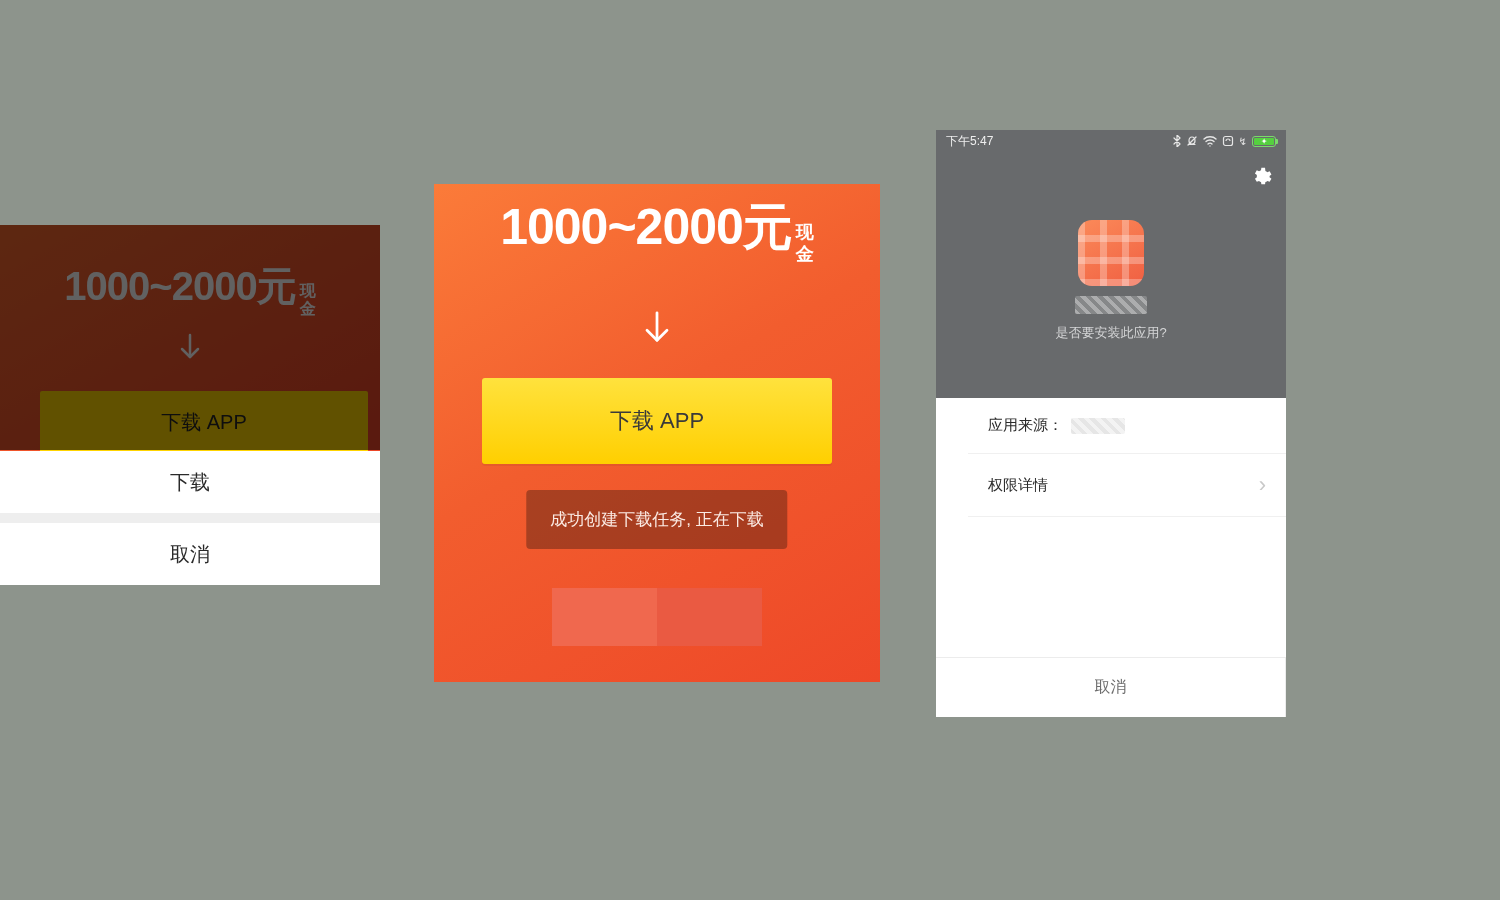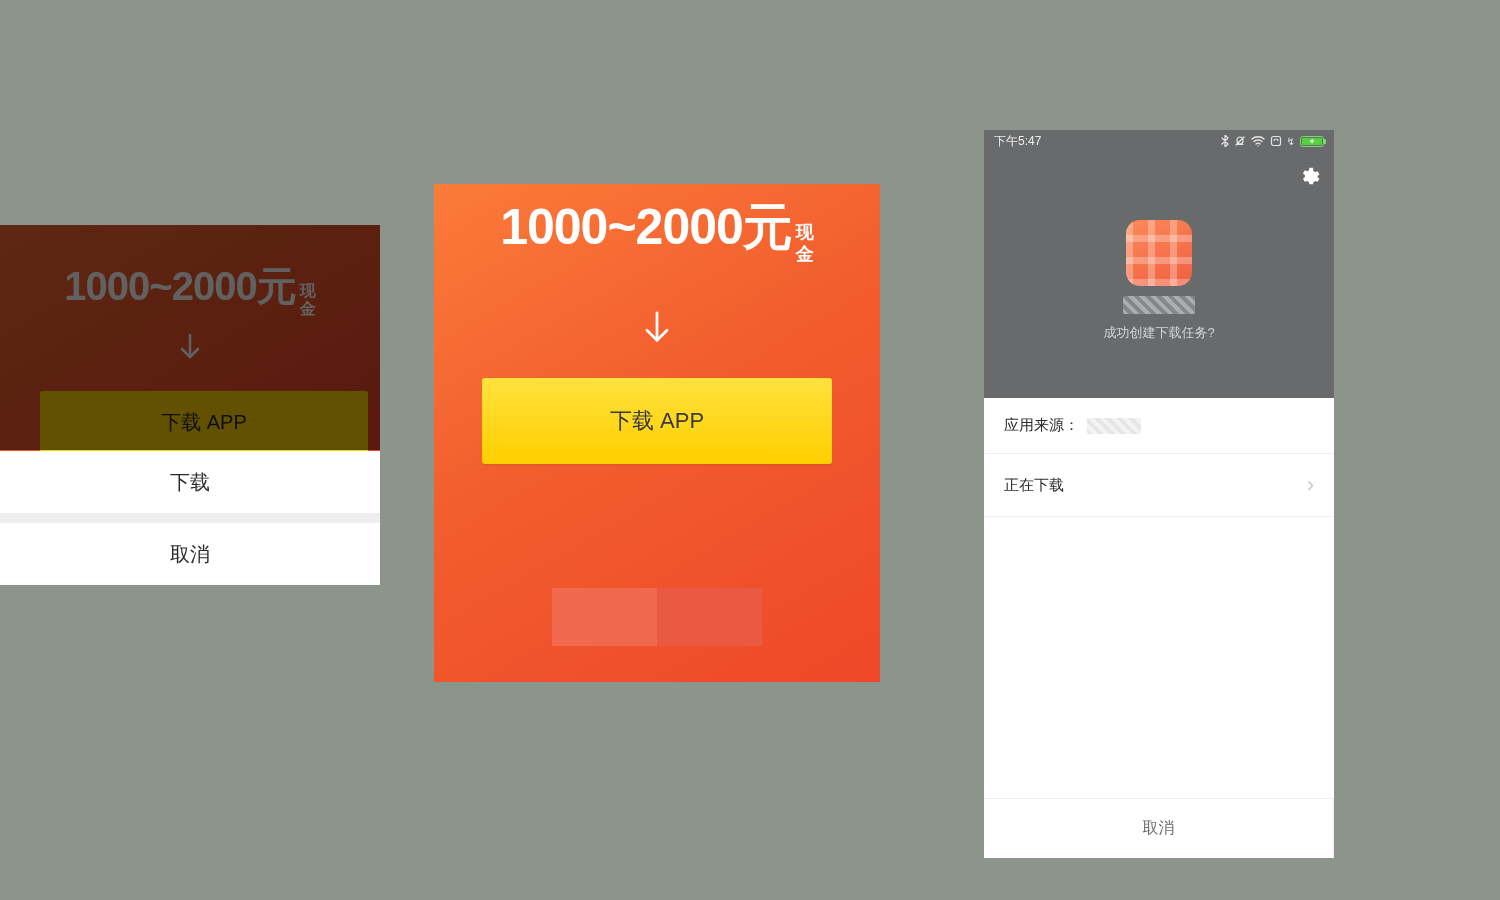--- a/index.html
+++ b/index.html
@@ -172,24 +172,24 @@
     height: 58px;
     display: flex;
   }
   .s2-blob-left, .s2-blob-right { flex:1; }
   .s2-blob-left { background: #f0684e; }
   .s2-blob-right { background: #ea5a42; }
 
   
   .s3 {
     position: absolute;
-    left: 984px;
+    left: 936px;
     top: 130px;
     width: 350px;
-    height: 728px;
+    height: 587px;
     background: #ffffff;
     overflow: hidden;
   }
   .s3-top {
     height: 268px;
     background: #686a6c;
     color: #e7e7e7;
     position: relative;
   }
   .s3-status {
@@ -242,20 +242,21 @@
     color: #d4d5d6;
   }
   .s3-row {
     padding: 18px 20px;
     font-size: 15px;
     color: #2b2b2b;
     display: flex;
     align-items: center;
     justify-content: space-between;
     border-bottom: 1px solid #f0f0f0;
+    margin-left: 32px;
   }
   .s3-row:last-of-type { border-bottom: none; }
   .s3-row .blur {
     display:inline-block;
     width: 54px; height: 16px;
     margin-left: 4px;
     background:
       repeating-linear-gradient(45deg, #e6e6e6 0 4px, #f3f3f3 4px 8px);
     vertical-align: middle;
     border-radius: 2px;
@@ -364,20 +365,23 @@
     <svg width="30" height="38" viewBox="0 0 24 30" fill="none" stroke="currentColor" stroke-width="2.2" stroke-linecap="round" stroke-linejoin="round">
       <line x1="12" y1="2" x2="12" y2="24"></line>
       <polyline points="4,16 12,24 20,16"></polyline>
     </svg>
   </div>
 
   <div class="s2-btn">
     <span>下载 APP</span>
   </div>
 
+  <div class="s2-toast">
+    <span>成功创建下载任务, 正在下载</span>
+  </div>
 
   <div class="s2-blob">
     <div class="s2-blob-left"></div>
     <div class="s2-blob-right"></div>
   </div>
 </div>
 
 <div class="s3">
   <div class="s3-top">
     <div class="s3-status">
@@ -418,33 +422,33 @@
     </div>
 
     <span class="s3-gear">
       <svg width="22" height="22" viewBox="0 0 24 24" fill="#ffffff">
         <path d="M12 8a4 4 0 1 0 0 8 4 4 0 0 0 0-8zm9.4 4a7.5 7.5 0 0 0-.1-1.2l2.1-1.6-2-3.5-2.5 1a7.6 7.6 0 0 0-2.1-1.2L16.4 2h-4l-.4 2.5a7.6 7.6 0 0 0-2.1 1.2l-2.5-1-2 3.5 2.1 1.6a7.5 7.5 0 0 0 0 2.4L5.4 13.8l2 3.5 2.5-1a7.6 7.6 0 0 0 2.1 1.2l.4 2.5h4l.4-2.5a7.6 7.6 0 0 0 2.1-1.2l2.5 1 2-3.5-2.1-1.6c.1-.4.1-.8.1-1.2z"></path>
       </svg>
     </span>
 
     <div class="s3-appicon"></div>
     <div class="s3-appname"></div>
-    <div class="s3-question">成功创建下载任务?</div>
+    <div class="s3-question">是否要安装此应用?</div>
   </div>
 
   <div class="s3-row">
     <span>
       <span>应用来源：</span>
       <span class="blur"></span>
     </span>
   </div>
 
 
   <div class="s3-row">
-    <span>正在下载</span>
+    <span>权限详情</span>
     <span class="s3-chevron">›</span>
   </div>
 
   <div class="s3-footer">
     <button>
       <span>取消</span>
     </button>
     <div class="divider"></div>
   </div>
 </div>

